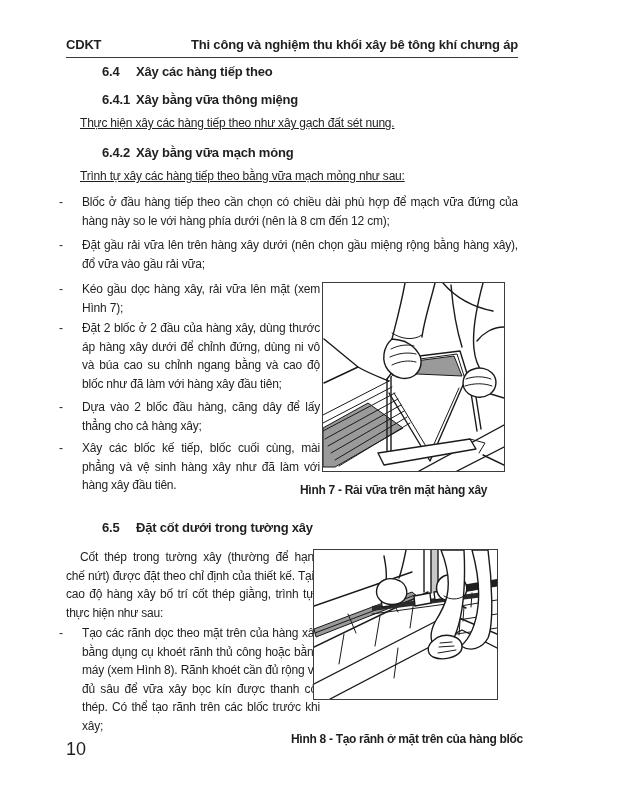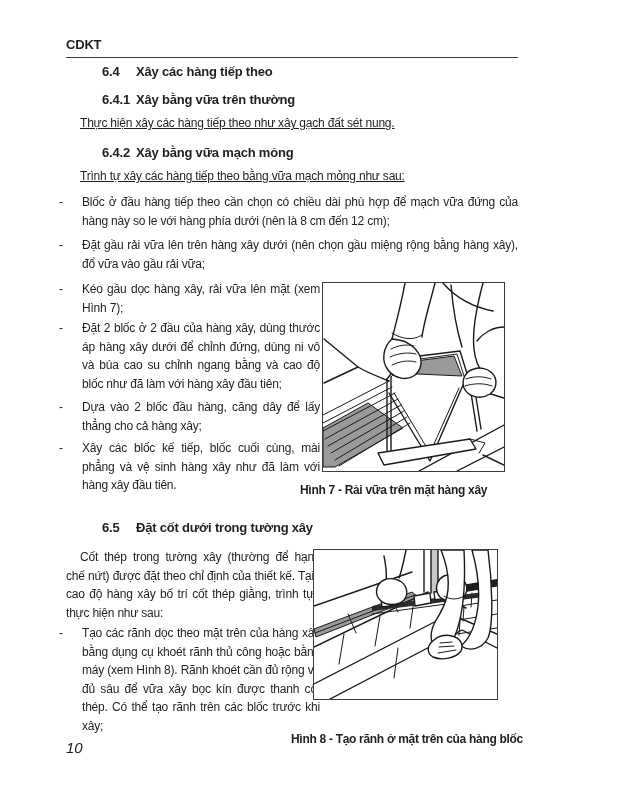--- a/index.html
+++ b/index.html
@@ -25,43 +25,44 @@
   .bullet .dash{width:23px;flex:none;}
   .bullet p{margin:0;flex:1;text-align:justify;}
   
   .figbox{border:1.4px solid #3c3c3c;background:#fff;}
   .fig7{left:322px;top:282px;width:181px;height:188px;}
   .fig8{left:313px;top:549px;width:183px;height:149px;}
   .figbox svg{display:block;width:100%;height:100%;}
   .caption{font-size:12px;font-weight:bold;letter-spacing:-0.3px;text-align:left;white-space:nowrap;}
   .cap7{left:300px;top:483px;width:225px;}
   .cap8{left:291px;top:707px;width:226px;margin-top:25px;}
-  .pageno{left:66px;top:739px;font-size:15px;font-style:italic;}
+  .pageno{left:66px;top:739px;font-size:18px;}
   .ln{stroke:#1a1a1a;stroke-width:1.4;fill:none;stroke-linecap:round;stroke-linejoin:round;}
   .thin{stroke:#1a1a1a;stroke-width:1;fill:none;stroke-linecap:round;}
   .grayfill{fill:#9a9a9a;stroke:#1a1a1a;stroke-width:1;}
   .whitefill{fill:#ffffff;stroke:#1a1a1a;stroke-width:1.4;stroke-linejoin:round;}
   .darkfill{fill:#1f1f1f;stroke:none;}
 </style>
 </head>
 <body>
 
 <div class="page">
 
   <div class="abs pgheader">
     <span>CDKT</span>
+    <span>Thi công và nghiệm thu khối xây bê tông khí chưng áp</span>
   </div>
   <div class="abs rule"></div>
 
   <div class="abs h" style="top:64px">
     <span class="num">6.4</span><span>Xây các hàng tiếp theo</span>
   </div>
 
   <div class="abs h" style="top:92px">
-    <span class="num">6.4.1</span><span>Xây bằng vữa trên thường</span>
+    <span class="num">6.4.1</span><span>Xây bằng vữa thông miệng</span>
   </div>
   <p class="abs body-txt para" style="top:114px">Thực hiện xây các hàng tiếp theo như xây gạch đất sét nung.</p>
 
   <div class="abs h" style="top:145px">
     <span class="num">6.4.2</span><span>Xây bằng vữa mạch mỏng</span>
   </div>
   <p class="abs body-txt para" style="top:167px">Trình tự xây các hàng tiếp theo bằng vữa mạch mỏng như sau:</p>
 
   <div class="abs body-txt bullet" style="top:193px">
     <span class="dash">-</span>

